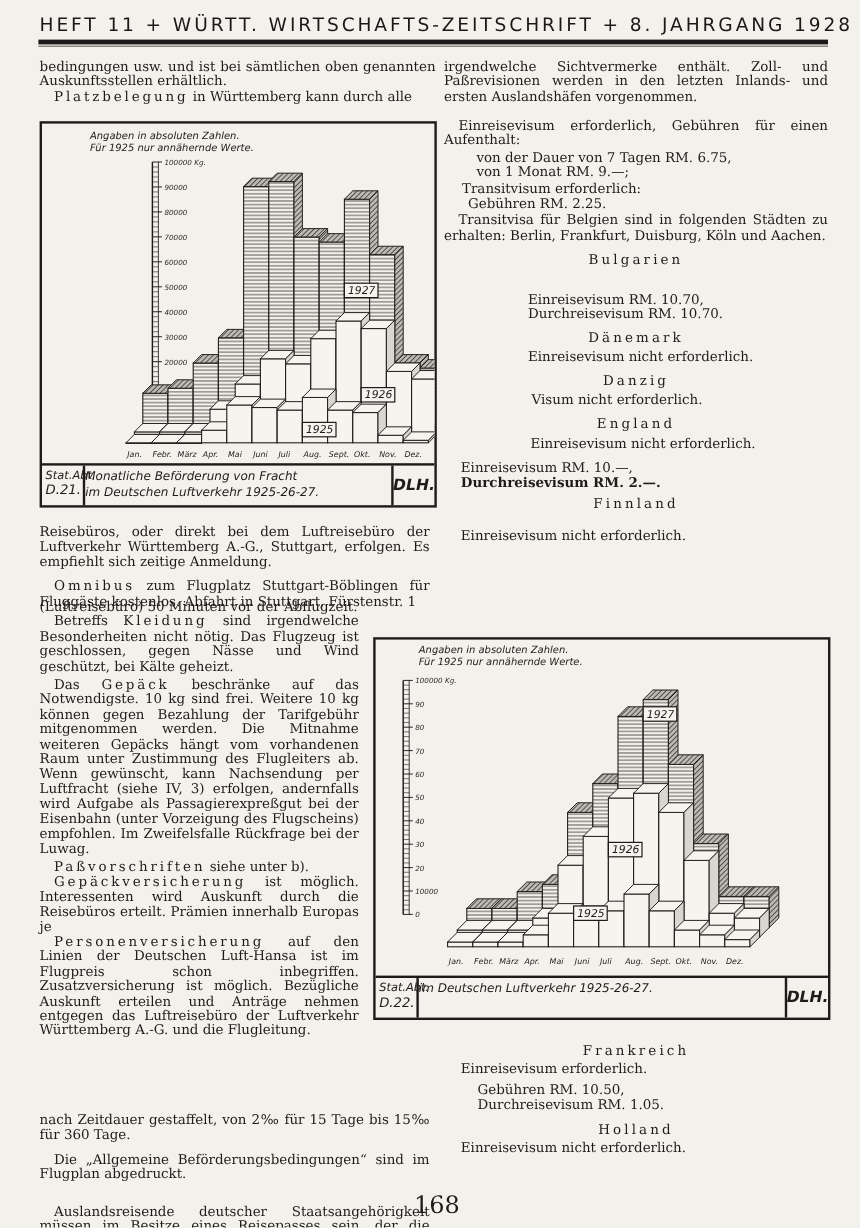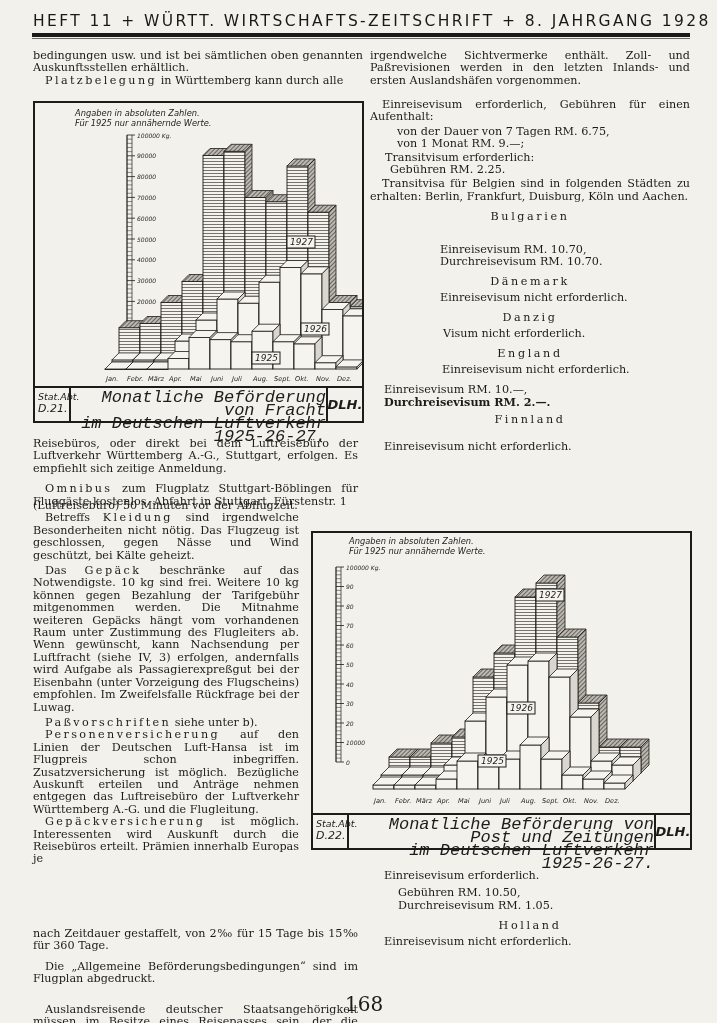--- a/index.html
+++ b/index.html
@@ -24,21 +24,21 @@
   .chart-frame {
     position:absolute; border:2px solid #1d1c1a; background:#f3f1ec;
   }
   .chart-frame svg { position:absolute; left:0; top:0; }
   .cap-row {
     position:absolute; left:0; right:0; bottom:0; border-top:2px solid #1d1c1a;
     font-family:"DejaVu Sans","Liberation Sans",sans-serif; font-style:italic;
   }
   .cap-left { position:absolute; left:0; top:0; bottom:0; border-right:2px solid #1d1c1a; font-size:9.5px; line-height:12px; padding:3px 3px; box-sizing:border-box; }
   .cap-left .big { font-size:11px; }
-  .cap-mid { position:absolute; top:3px; text-align:right; font-size:17px; line-height:13px;font-family:Liberation Mono, monospace; }
+  .cap-mid { position:absolute; top:3px; text-align:left; font-size:10px; line-height:13px; }
   .cap-right { position:absolute; right:0; top:0; bottom:0; border-left:2px solid #1d1c1a; font-size:13px; font-weight:bold; display:flex; align-items:center; justify-content:center; box-sizing:border-box; }
   .note { position:absolute; font-family:"DejaVu Sans","Liberation Sans",sans-serif; font-style:italic; font-size:8.3px; line-height:10px; }
   .pageno { position:absolute; left:345px; top:992px; font-size:20px; font-family:"DejaVu Serif","Liberation Serif",serif; }
   .ind2 { padding-left:22px; }
 </style>
 </head>
 <body>
 
 <div class="hdr">HEFT 11 + WÜRTT. WIRTSCHAFTS-ZEITSCHRIFT + 8. JAHRGANG 1928</div>
 <div class="hdr-rule"></div>
@@ -314,22 +314,22 @@
 <div class="col" style="left:33px; top:438px; width:325px;">
   <p>Reisebüros, oder direkt bei dem Luftreisebüro der Luftverkehr Württemberg A.-G., Stuttgart, erfolgen. Es empfiehlt sich zeitige Anmeldung.</p>
   <div class="gap"></div>
   <p class="ind"><span class="sp">Omnibus</span><span> zum Flugplatz Stuttgart-Böblingen für Fluggäste kostenlos. Abfahrt in Stuttgart, Fürstenstr. 1</span></p>
 </div>
 <div class="col" style="left:33px; top:500px; width:266px;">
   <p>(Luftreisebüro) 50 Minuten vor der Abflugzeit.</p>
   <p class="ind"><span>Betreffs </span><span class="sp">Kleidung</span><span> sind irgendwelche Besonderheiten nicht nötig. Das Flugzeug ist geschlossen, gegen Nässe und Wind geschützt, bei Kälte geheizt.</span></p>
   <p class="ind" style="margin-top:3px;"><span>Das </span><span class="sp">Gepäck</span><span> beschränke auf das Notwendigste. 10 kg sind frei. Weitere 10 kg können gegen Bezahlung der Tarifgebühr mitgenommen werden. Die Mitnahme weiteren Gepäcks hängt vom vorhandenen Raum unter Zustimmung des Flugleiters ab. Wenn gewünscht, kann Nachsendung per Luftfracht (siehe IV, 3) erfolgen, andernfalls wird Aufgabe als Passagierexpreßgut bei der Eisenbahn (unter Vorzeigung des Flugscheins) empfohlen. Im Zweifelsfalle Rückfrage bei der Luwag.</span></p>
   <p class="ind" style="margin-top:3px;"><span class="sp">Paßvorschriften</span><span> siehe unter b).</span></p>
+  <p class="ind"><span class="sp">Gepäckversicherung</span><span> ist möglich. Interessenten wird Auskunft durch die Reisebüros erteilt. Prämien innerhalb Europas je</span></p>
   <p class="ind"><span class="sp">Personenversicherung</span><span> auf den Linien der Deutschen Luft-Hansa ist im Flugpreis schon inbegriffen. Zusatzversicherung ist möglich. Bezügliche Auskunft erteilen und Anträge nehmen entgegen das Luftreisebüro der Luftverkehr Württemberg A.-G. und die Flugleitung.</span></p>
-  <p class="ind"><span class="sp">Gepäckversicherung</span><span> ist möglich. Interessenten wird Auskunft durch die Reisebüros erteilt. Prämien innerhalb Europas je</span></p>
 </div>
 <div class="col" style="left:33px; top:928px; width:325px;">
   <p>nach Zeitdauer gestaffelt, von 2‰ für 15 Tage bis 15‰ für 360 Tage.</p>
   <div class="gap"></div>
   <p class="ind">Die „Allgemeine Beförderungsbedingungen“ sind im Flugplan abgedruckt.</p>
   <div style="height:12px;"></div>
   <div style="height:6px;"></div>
   <p class="ind">Auslandsreisende deutscher Staatsangehörigkeit müssen im Besitze eines Reisepasses sein, der die jeweilig vor-</p>
 </div>
 
@@ -549,28 +549,28 @@
   <div class="note" style="left:36px; top:3px; width:220px;">
     <div>Angaben in absoluten Zahlen.</div>
     <div>Für 1925 nur annähernde Werte.</div>
   </div>
   <div class="cap-row" style="height:33px;">
     <div class="cap-left" style="width:36px;">
       <div>Stat.Abt.</div>
       <div class="big">D.22.</div>
     </div>
     <div class="cap-mid" style="left:36px; right:36px;">
-      <div>Monatliche Beförderung von Post und Zeitungen</div>
       <div>im Deutschen Luftverkehr 1925-26-27.</div>
     </div>
     <div class="cap-right" style="width:36px;">DLH.</div>
   </div>
 </div>
 
 <div class="col" style="left:370px; top:870px; width:320px;">
+  <p class="ctr" style="margin-bottom:3px;">Frankreich</p>
   <p style="padding-left:14px;">Einreisevisum erforderlich.</p>
   <p style="padding-left:28px; margin-top:5px;">Gebühren RM. 10.50,</p>
   <p style="padding-left:28px;">Durchreisevisum RM. 1.05.</p>
   <div class="gap"></div>
   <p class="ctr" style="margin-bottom:3px;">Holland</p>
   <p style="padding-left:14px;">Einreisevisum nicht erforderlich.</p>
 </div>
 
 <div class="pageno">168</div>
 

